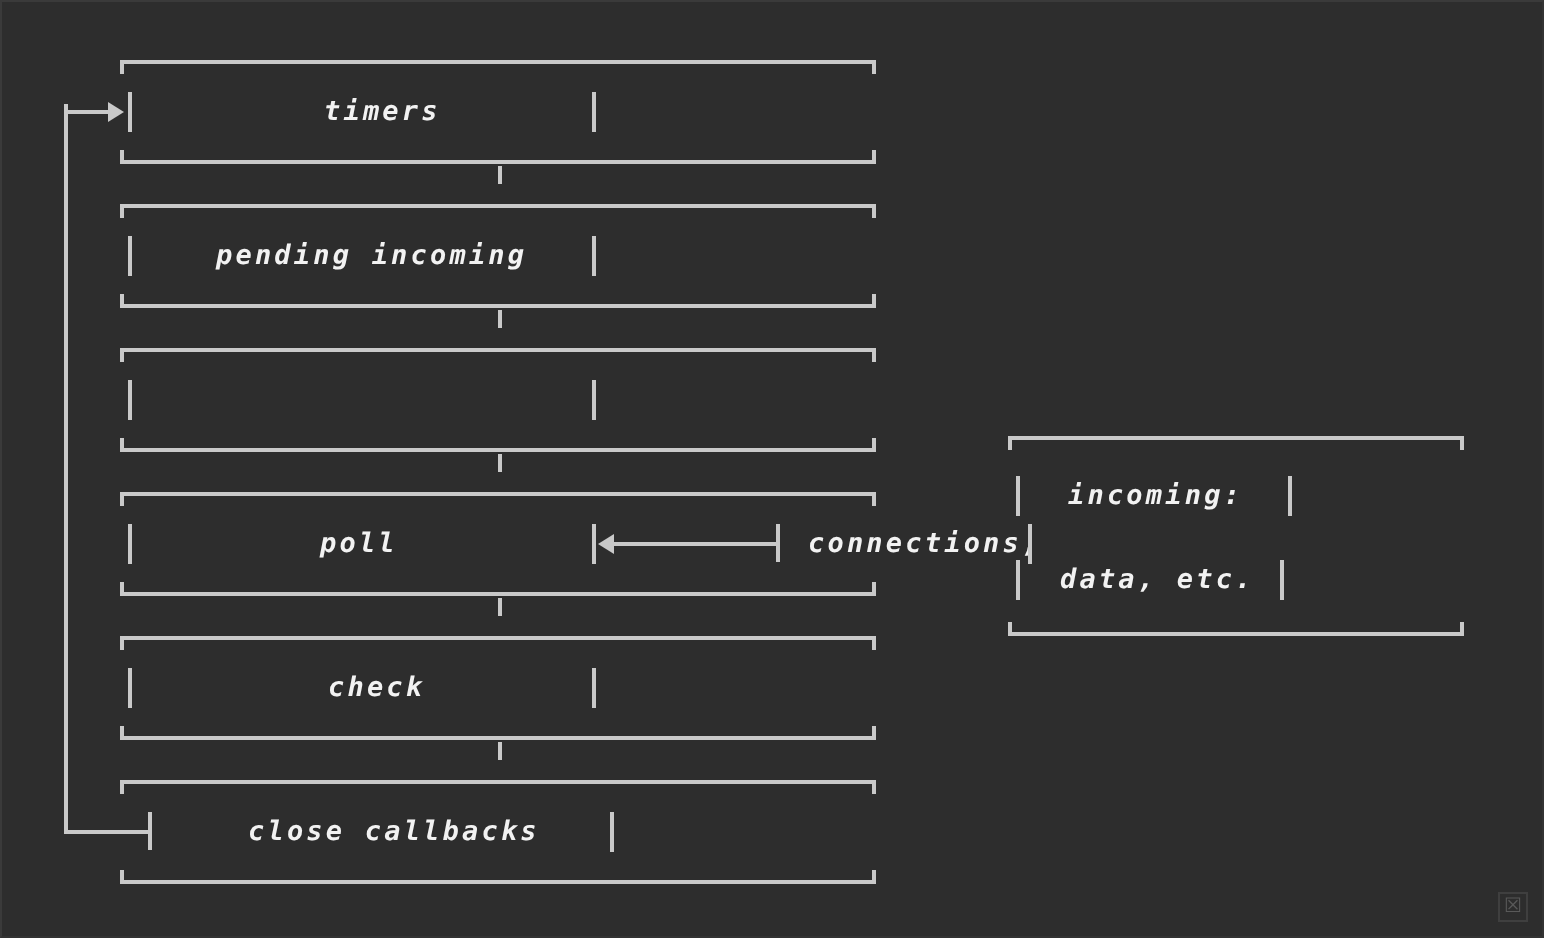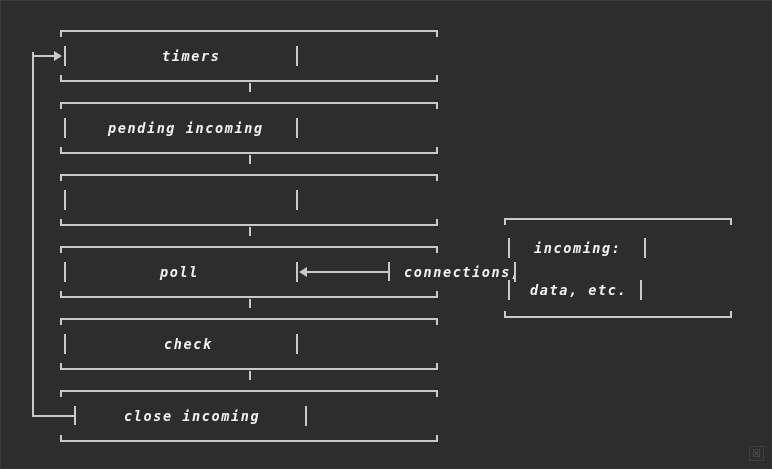--- a/index.html
+++ b/index.html
@@ -180,21 +180,21 @@
   <div class="tick" style="left:249px;top:371px;"></div>
 
   <div class="box" style="left:60px;top:390px;width:378px;height:52px;">
     <div class="edge-top" style="left:2px;width:374px;"></div>
     <div class="corner" style="left:0;top:0;"></div>
     <div class="corner" style="right:0;top:0;"></div>
     <div class="edge-bot" style="left:2px;width:374px;"></div>
     <div class="corner" style="left:0;bottom:0;"></div>
     <div class="corner" style="right:0;bottom:0;"></div>
     <div class="pipe-r" style="left:245px;top:16px;"></div>
-    <div class="label" style="left:64px;top:20px;">close incoming</div>
+    <div class="label" style="left:64px;top:20px;">close callbacks</div>
   </div>
 
   <div class="box" style="left:504px;top:218px;width:228px;height:100px;">
     <div class="edge-top" style="left:2px;width:224px;"></div>
     <div class="corner" style="left:0;top:0;"></div>
     <div class="corner" style="right:0;top:0;"></div>
     <div class="edge-bot" style="left:2px;width:224px;"></div>
     <div class="corner" style="left:0;bottom:0;"></div>
     <div class="corner" style="right:0;bottom:0;"></div>
 

